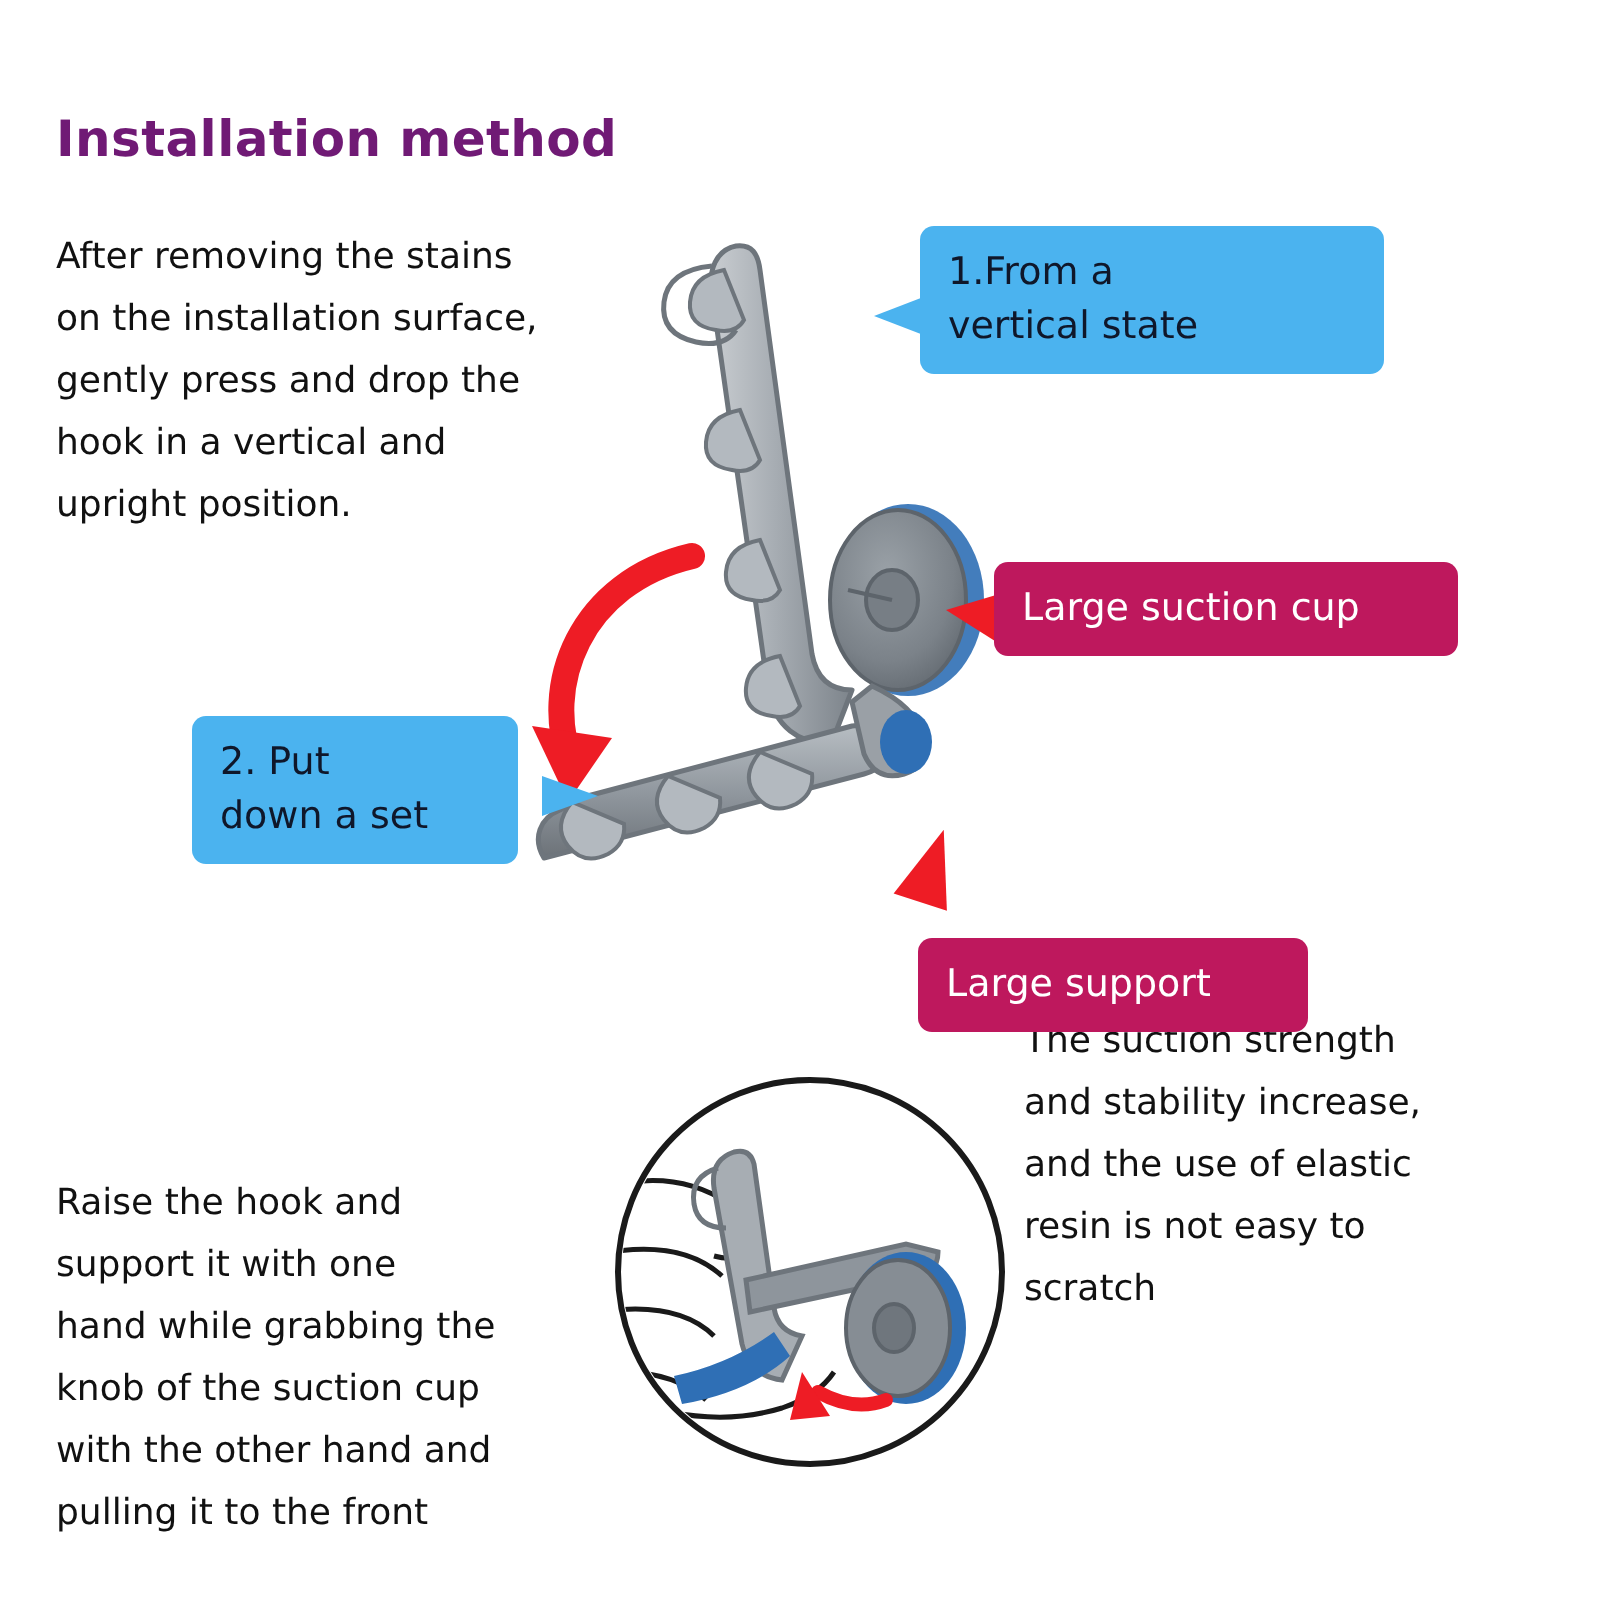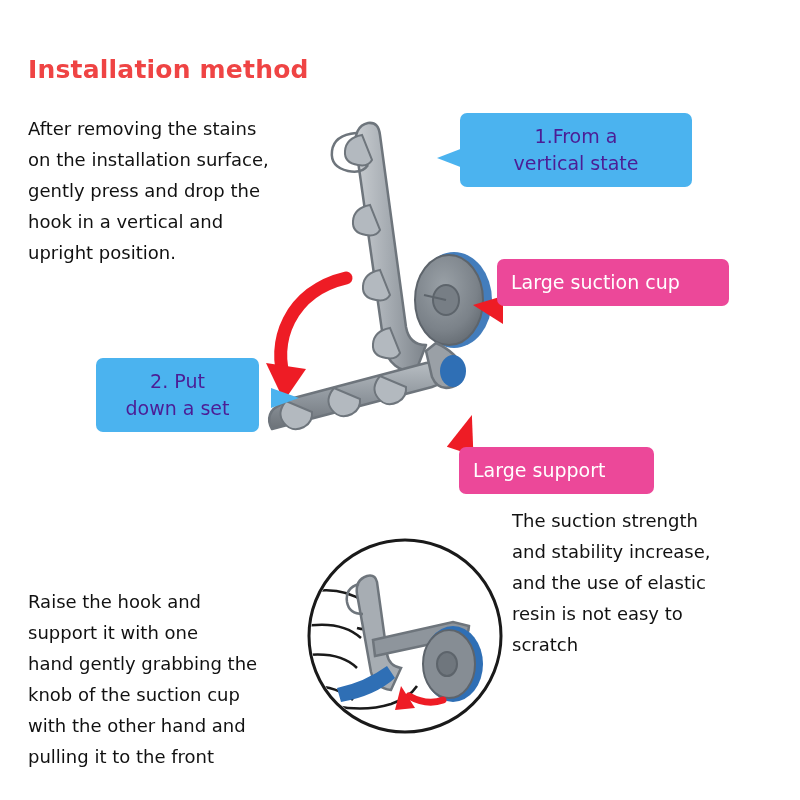--- a/index.html
+++ b/index.html
@@ -21,21 +21,21 @@
     height: 800px;
     background: #ffffff;
   }
 
   
   .heading {
     position: absolute;
     font-weight: bold;
     font-size: 25px;
     letter-spacing: 0.2px;
-    color: #ef4444;
+    color: #701a75;
   }
   #install-heading { left: 28px; top: 55px; }
   #dismantle-heading { left: 28px; top: 531px; }
 
   
   .para {
     position: absolute;
     font-size: 18px;
     line-height: 31px;
     color: #111111;
@@ -50,26 +50,26 @@
     position: absolute;
     font-size: 19px;
     line-height: 27px;
     padding: 10px 14px;
     border-radius: 7px;
     white-space: pre-line;
     box-sizing: border-box;
   }
   .callout.blue {
     background: #4bb3ef;
-    color: #4c1d95;
-    text-align: center;
+    color: #0f172a;
   }
   .callout.red {
-    background: #ec4899;
+    background: #be185d;
     color: #ffffff;
+    margin-top: 22px;
   }
   #callout-vertical { left: 460px; top: 113px; width: 232px; }
   #callout-putdown  { left: 96px; top: 358px; width: 163px; }
   #callout-suction  { left: 497px; top: 259px; width: 232px; }
   #callout-hooksup  { left: 459px; top: 447px; width: 195px; }
 
   
   .tail { position: absolute; width: 0; height: 0; }
   #tail-vertical {
     left: 437px; top: 148px;
@@ -197,21 +197,21 @@
 
   <div class="para" id="install-para">After removing the stains
 on the installation surface,
 gently press and drop the
 hook in a vertical and
 upright position.</div>
 
 
   <div class="para" id="dismantle-para">Raise the hook and
 support it with one
-hand gently grabbing the
+hand while grabbing the
 knob of the suction cup
 with the other hand and
 pulling it to the front</div>
 
   <div class="para" id="resin-para">The suction strength
 and stability increase,
 and the use of elastic
 resin is not easy to
 scratch</div>
 

